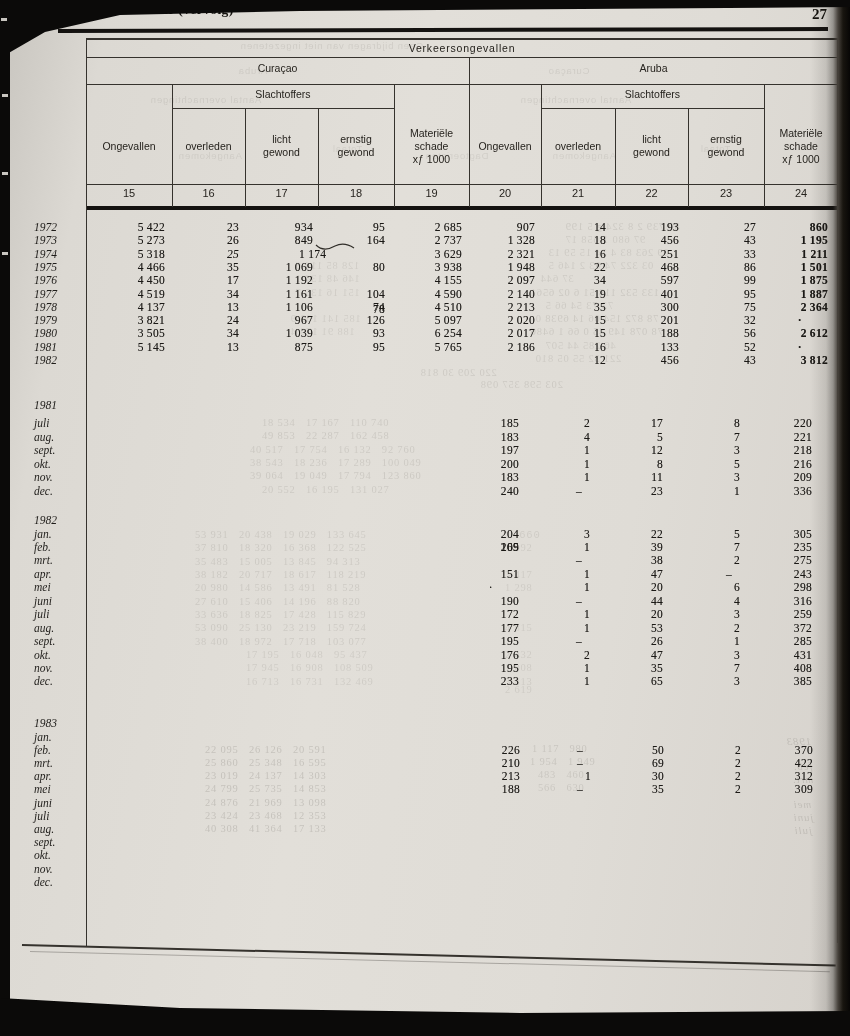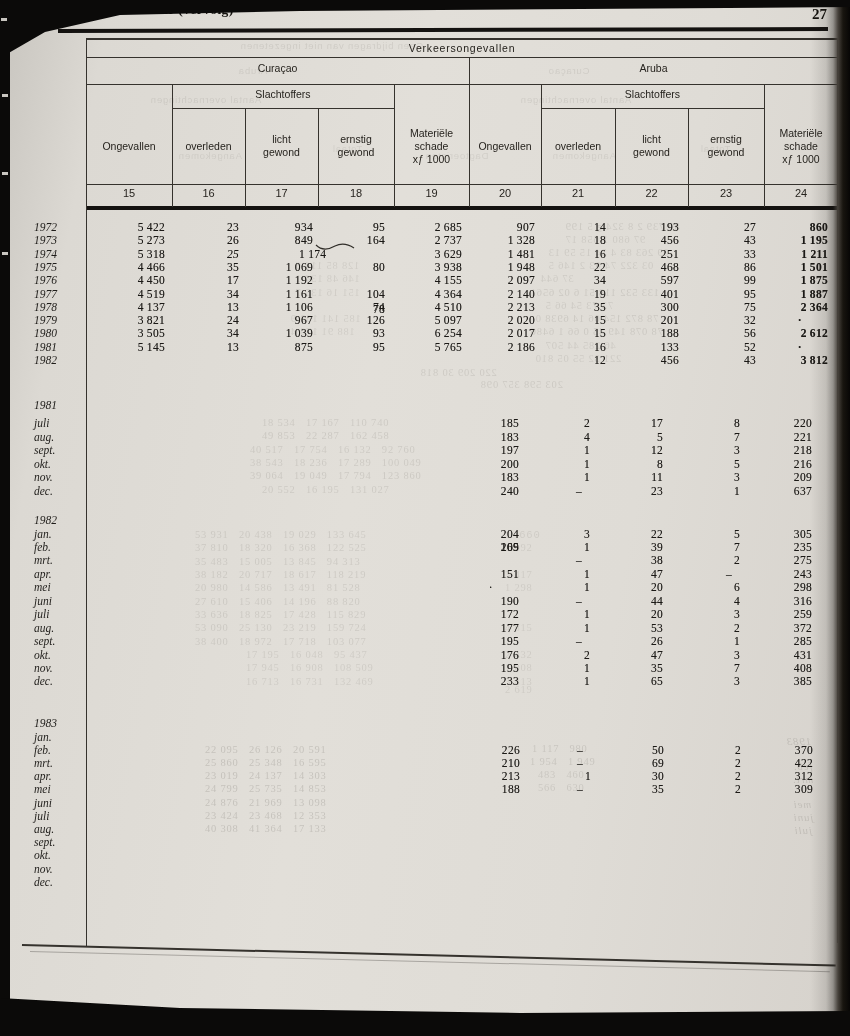--- a/index.html
+++ b/index.html
@@ -191,21 +191,21 @@
       <div class="val" style="right: 171px; top: 234.3px;">456</div>
       <div class="val" style="right: 94px; top: 234.3px;">43</div>
       <div class="val" style="right: 22px; top: 234.3px; font-weight: 600;">1 195</div>
       <div class="brace" style="left: 315px; top: 238.3px;"><svg width="40" height="10" viewBox="0 0 40 10">
           <path d="M1 3 C7 9 13 8 20 4 C26 1 33 2 39 6" fill="none" stroke="#312e29" stroke-width="1.2"></path>
         </svg></div>
       <div class="rl" style="left: 34px; top: 247.6px;">1974</div>
       <div class="val" style="right: 685px; top: 247.6px;">5 318</div>
       <div class="val" style="right: 611px; top: 247.6px; font-style: italic;">25</div>
       <div class="val" style="right: 388px; top: 247.6px;">3 629</div>
-      <div class="val" style="right: 315px; top: 247.6px;">1 481</div>
+      <div class="val" style="right: 315px; top: 247.6px;">2 321</div>
       <div class="val" style="right: 244px; top: 247.6px;">16</div>
       <div class="val" style="right: 171px; top: 247.6px;">251</div>
       <div class="val" style="right: 94px; top: 247.6px;">33</div>
       <div class="val" style="right: 22px; top: 247.6px; font-weight: 600;">1 211</div>
       <div class="val" style="left: 299px; top: 247.6px;">1 174</div>
       <div class="rl" style="left: 34px; top: 260.9px;">1975</div>
       <div class="val" style="right: 685px; top: 260.9px;">4 466</div>
       <div class="val" style="right: 611px; top: 260.9px;">35</div>
       <div class="val" style="right: 537px; top: 260.9px;">1 069</div>
       <div class="val" style="right: 465px; top: 260.9px;">80</div>
@@ -224,21 +224,21 @@
       <div class="val" style="right: 315px; top: 274.2px;">2 097</div>
       <div class="val" style="right: 244px; top: 274.2px;">34</div>
       <div class="val" style="right: 171px; top: 274.2px;">597</div>
       <div class="val" style="right: 94px; top: 274.2px;">99</div>
       <div class="val" style="right: 22px; top: 274.2px; font-weight: 600;">1 875</div>
       <div class="rl" style="left: 34px; top: 287.5px;">1977</div>
       <div class="val" style="right: 685px; top: 287.5px;">4 519</div>
       <div class="val" style="right: 611px; top: 287.5px;">34</div>
       <div class="val" style="right: 537px; top: 287.5px;">1 161</div>
       <div class="val" style="right: 465px; top: 287.5px;">104</div>
-      <div class="val" style="right: 388px; top: 287.5px;">4 364</div>
+      <div class="val" style="right: 388px; top: 287.5px;">4 590</div>
       <div class="val" style="right: 315px; top: 287.5px;">2 140</div>
       <div class="val" style="right: 244px; top: 287.5px;">19</div>
       <div class="val" style="right: 171px; top: 287.5px;">401</div>
       <div class="val" style="right: 94px; top: 287.5px;">95</div>
       <div class="val" style="right: 22px; top: 287.5px; font-weight: 600;">1 887</div>
       <div class="rl" style="left: 34px; top: 300.8px;">1978</div>
       <div class="val" style="right: 685px; top: 300.8px;">4 137</div>
       <div class="val" style="right: 611px; top: 300.8px;">13</div>
       <div class="val" style="right: 537px; top: 300.8px;">1 106</div>
       <div class="val" style="right: 465px; top: 300.8px;">74</div>
@@ -315,21 +315,21 @@
       <div class="val" style="right: 331px; top: 471.4px;">183</div>
       <div class="val" style="right: 260px; top: 471.4px;">1</div>
       <div class="val" style="right: 187px; top: 471.4px;">11</div>
       <div class="val" style="right: 110px; top: 471.4px;">3</div>
       <div class="val" style="right: 38px; top: 471.4px;">209</div>
       <div class="rl" style="left: 34px; top: 485px;">dec.</div>
       <div class="val" style="right: 331px; top: 485px;">240</div>
       <div class="val" style="right: 268px; top: 485px;">–</div>
       <div class="val" style="right: 187px; top: 485px;">23</div>
       <div class="val" style="right: 110px; top: 485px;">1</div>
-      <div class="val" style="right: 38px; top: 485px;">637</div>
+      <div class="val" style="right: 38px; top: 485px;">336</div>
       <div class="rl" style="left: 34px; top: 514px;">1982</div>
       <div class="rl" style="left: 34px; top: 527.5px;">jan.</div>
       <div class="val" style="right: 331px; top: 527.5px;">204</div>
       <div class="val" style="right: 260px; top: 527.5px;">3</div>
       <div class="val" style="right: 187px; top: 527.5px;">22</div>
       <div class="val" style="right: 110px; top: 527.5px;">5</div>
       <div class="val" style="right: 38px; top: 527.5px;">305</div>
       <div class="rl" style="left: 34px; top: 540.95px;">feb.</div>
       <div class="val" style="right: 331px; top: 540.95px;">205</div>
       <div class="val" style="right: 260px; top: 540.95px;">1</div>

